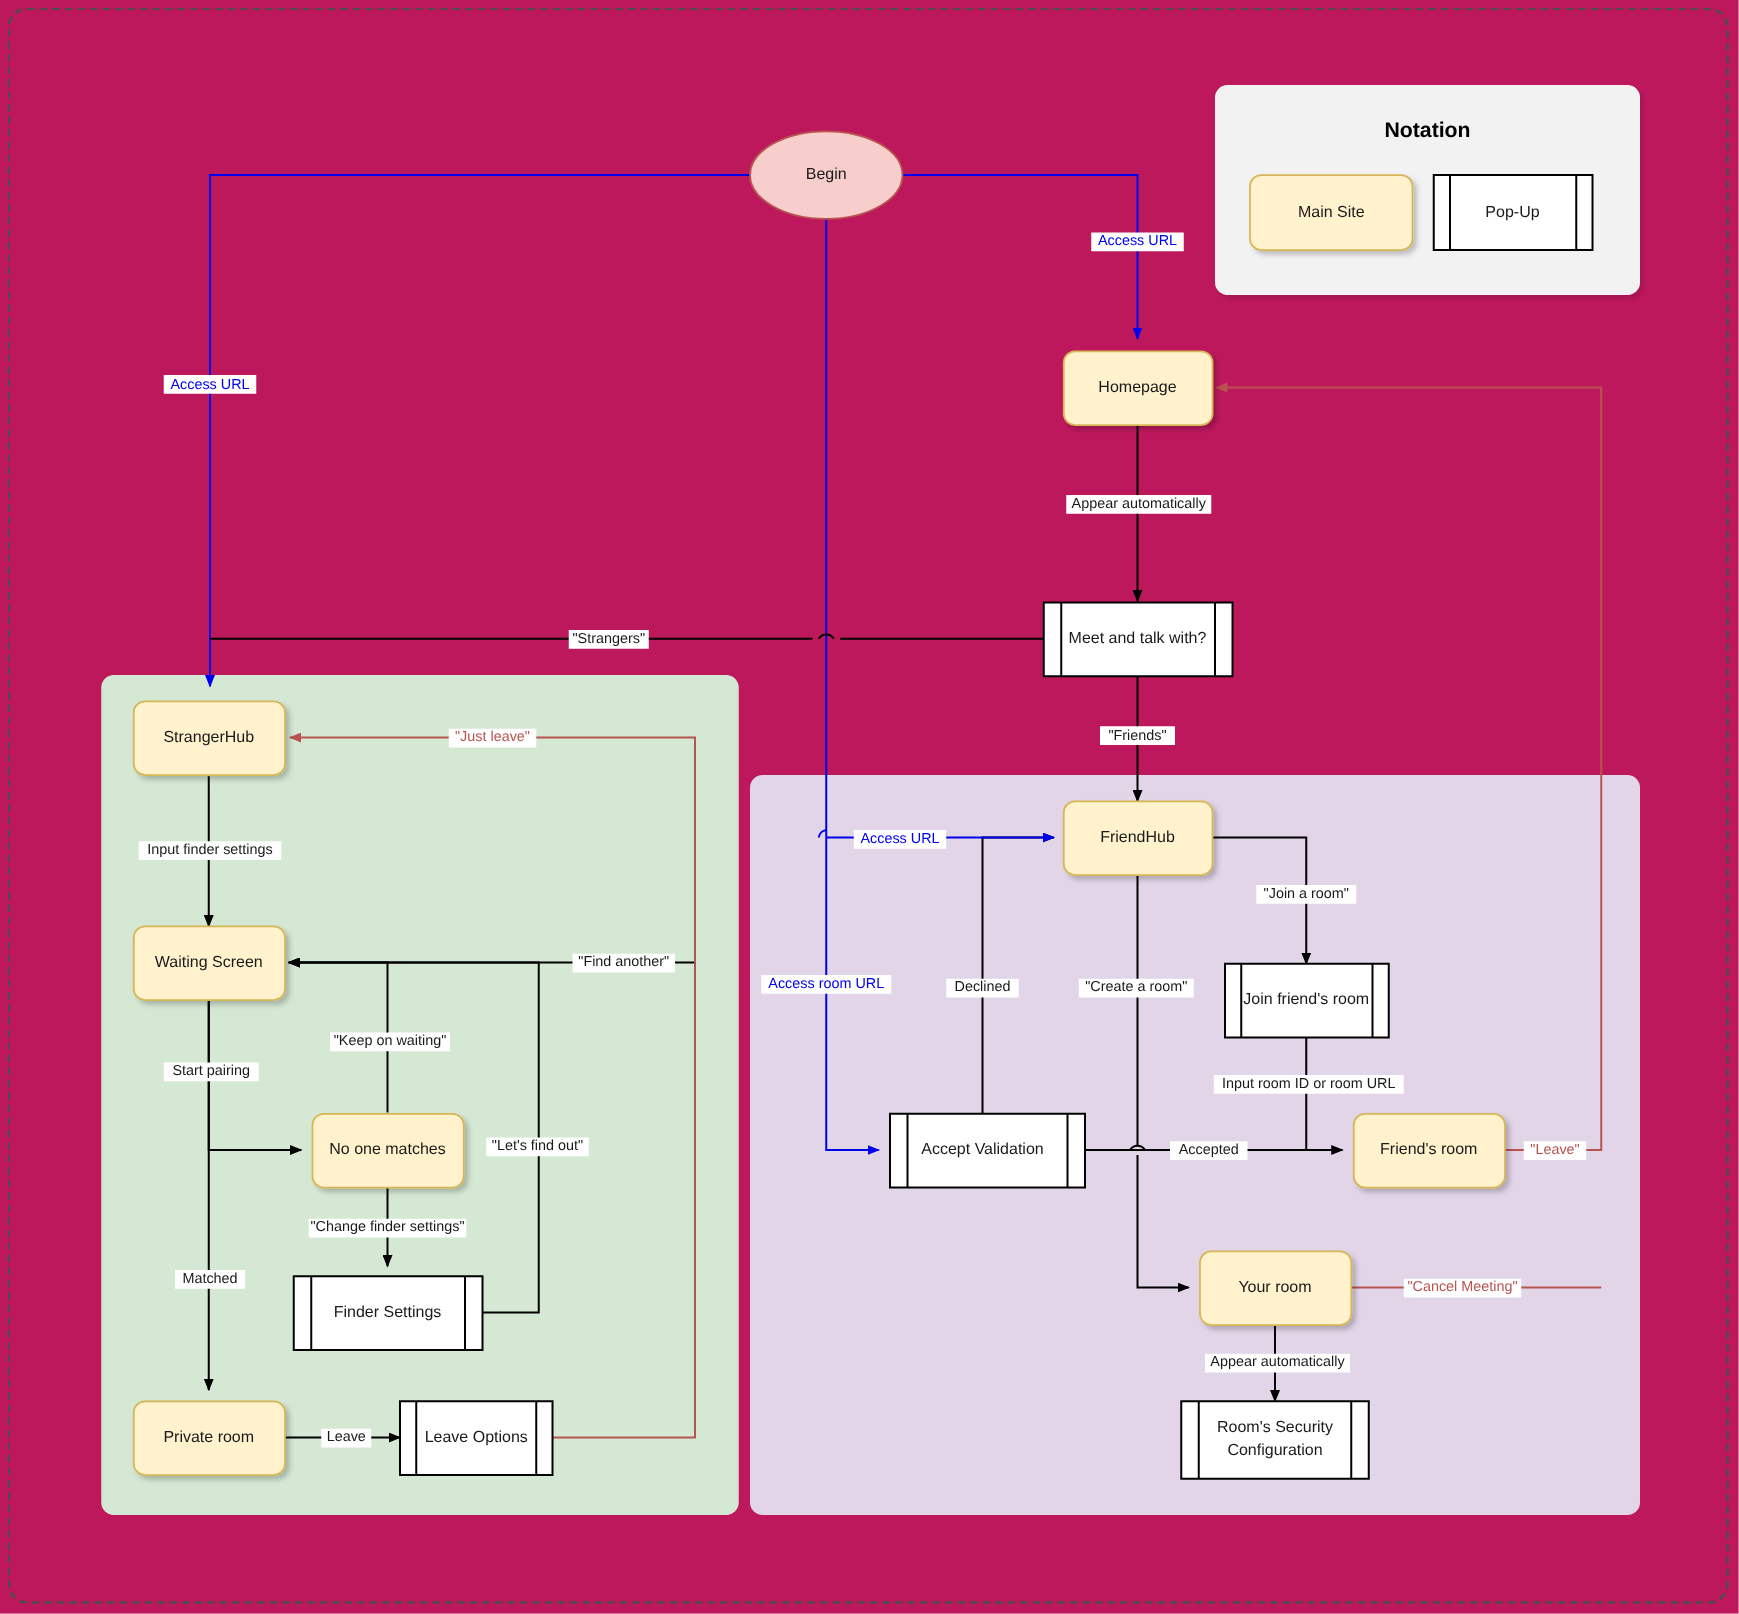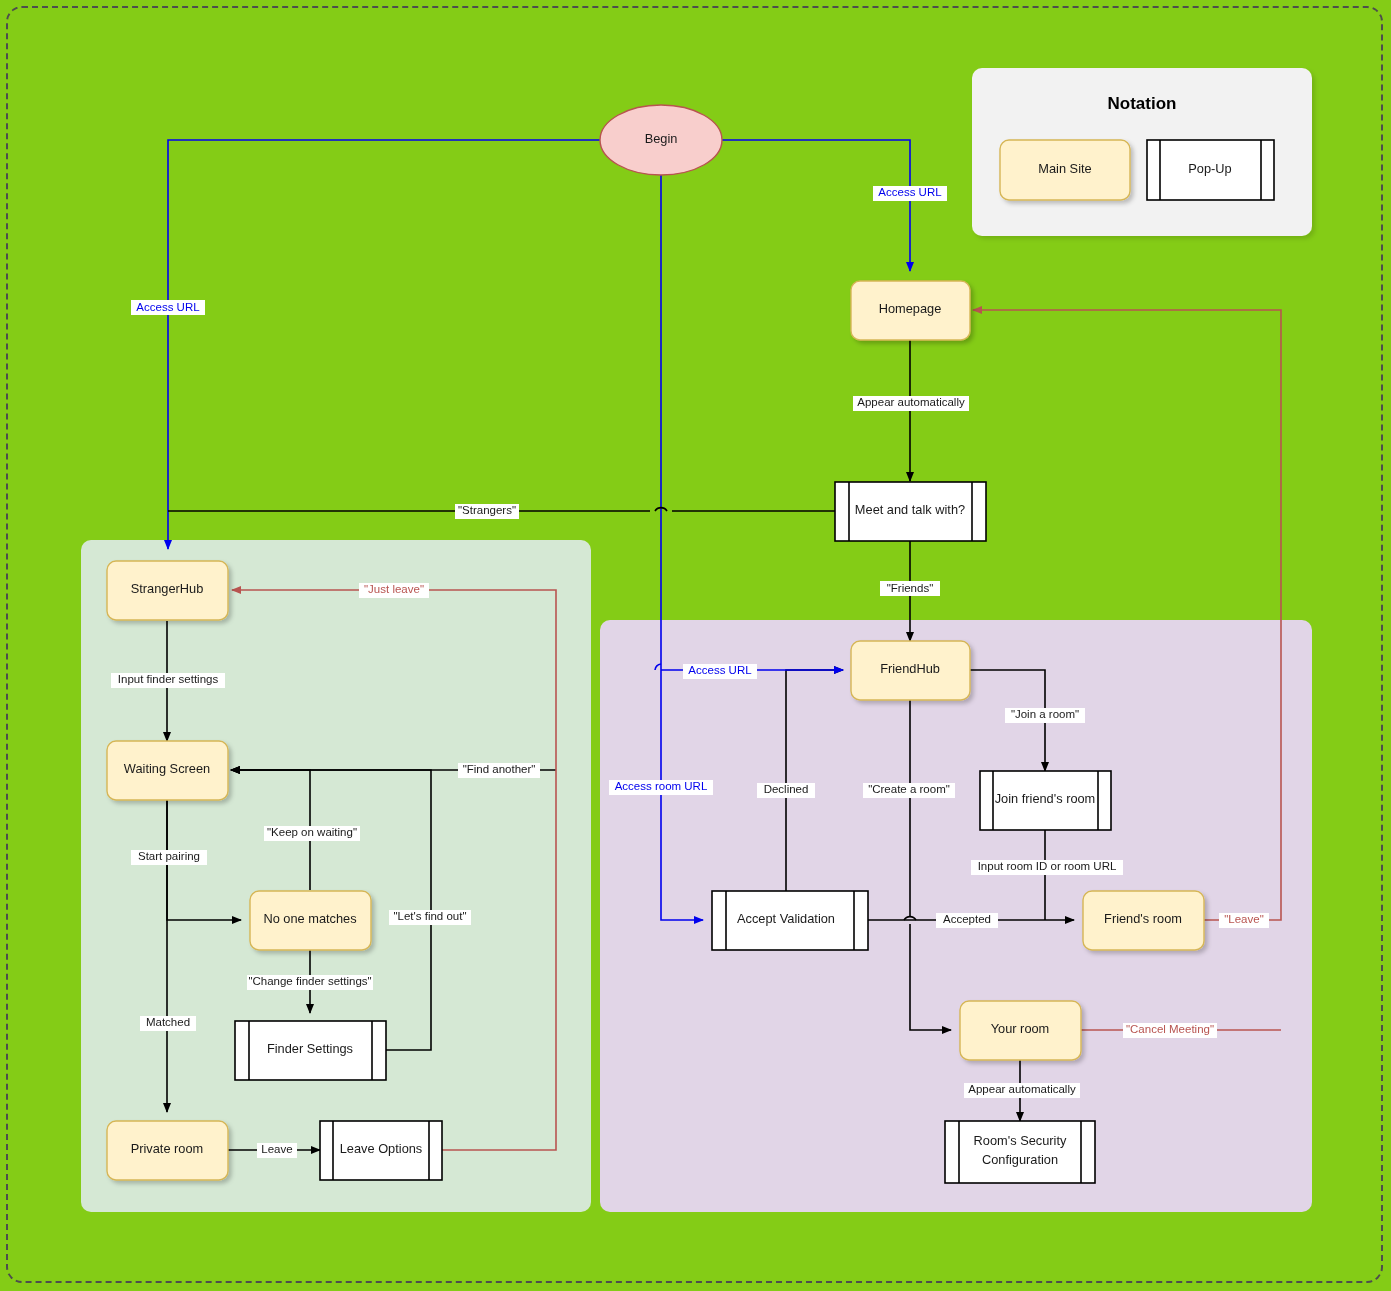--- a/index.html
+++ b/index.html
@@ -1,17 +1,17 @@
 <!DOCTYPE html>
 <html><head>
 <meta charset="utf-8">
 <style>
   html,body{margin:0;padding:0;background:#ffffff;}
   body{font-family:"Liberation Sans",sans-serif;}
-  #canvas{position:relative;width:1391px;height:1291px;background:#84cc16;overflow:hidden;text-align:right;}
+  #canvas{position:relative;width:1391px;height:1291px;background:#be185d;overflow:hidden;text-align:right;}
   #canvas-frame{position:absolute;left:6px;top:6px;width:1377px;height:1277px;
     border:2px dashed #4d4d4d;border-radius:16px;box-sizing:border-box;}
   svg#flow{position:absolute;left:0;top:0;width:1391px;height:1291px;}
   .edge{fill:none;stroke:#000000;stroke-width:1.6;}
   .edge-blue{fill:none;stroke:#0000ee;stroke-width:1.6;}
   .edge-red{fill:none;stroke:#b85450;stroke-width:1.6;}
   .lbl{font-family:"Liberation Sans",sans-serif;font-size:11.5px;fill:#1a1a1a;
        text-anchor:middle;dominant-baseline:middle;}
   .lbl-blue{font-family:"Liberation Sans",sans-serif;font-size:11.5px;fill:#0000ee;
        text-anchor:middle;dominant-baseline:middle;}

